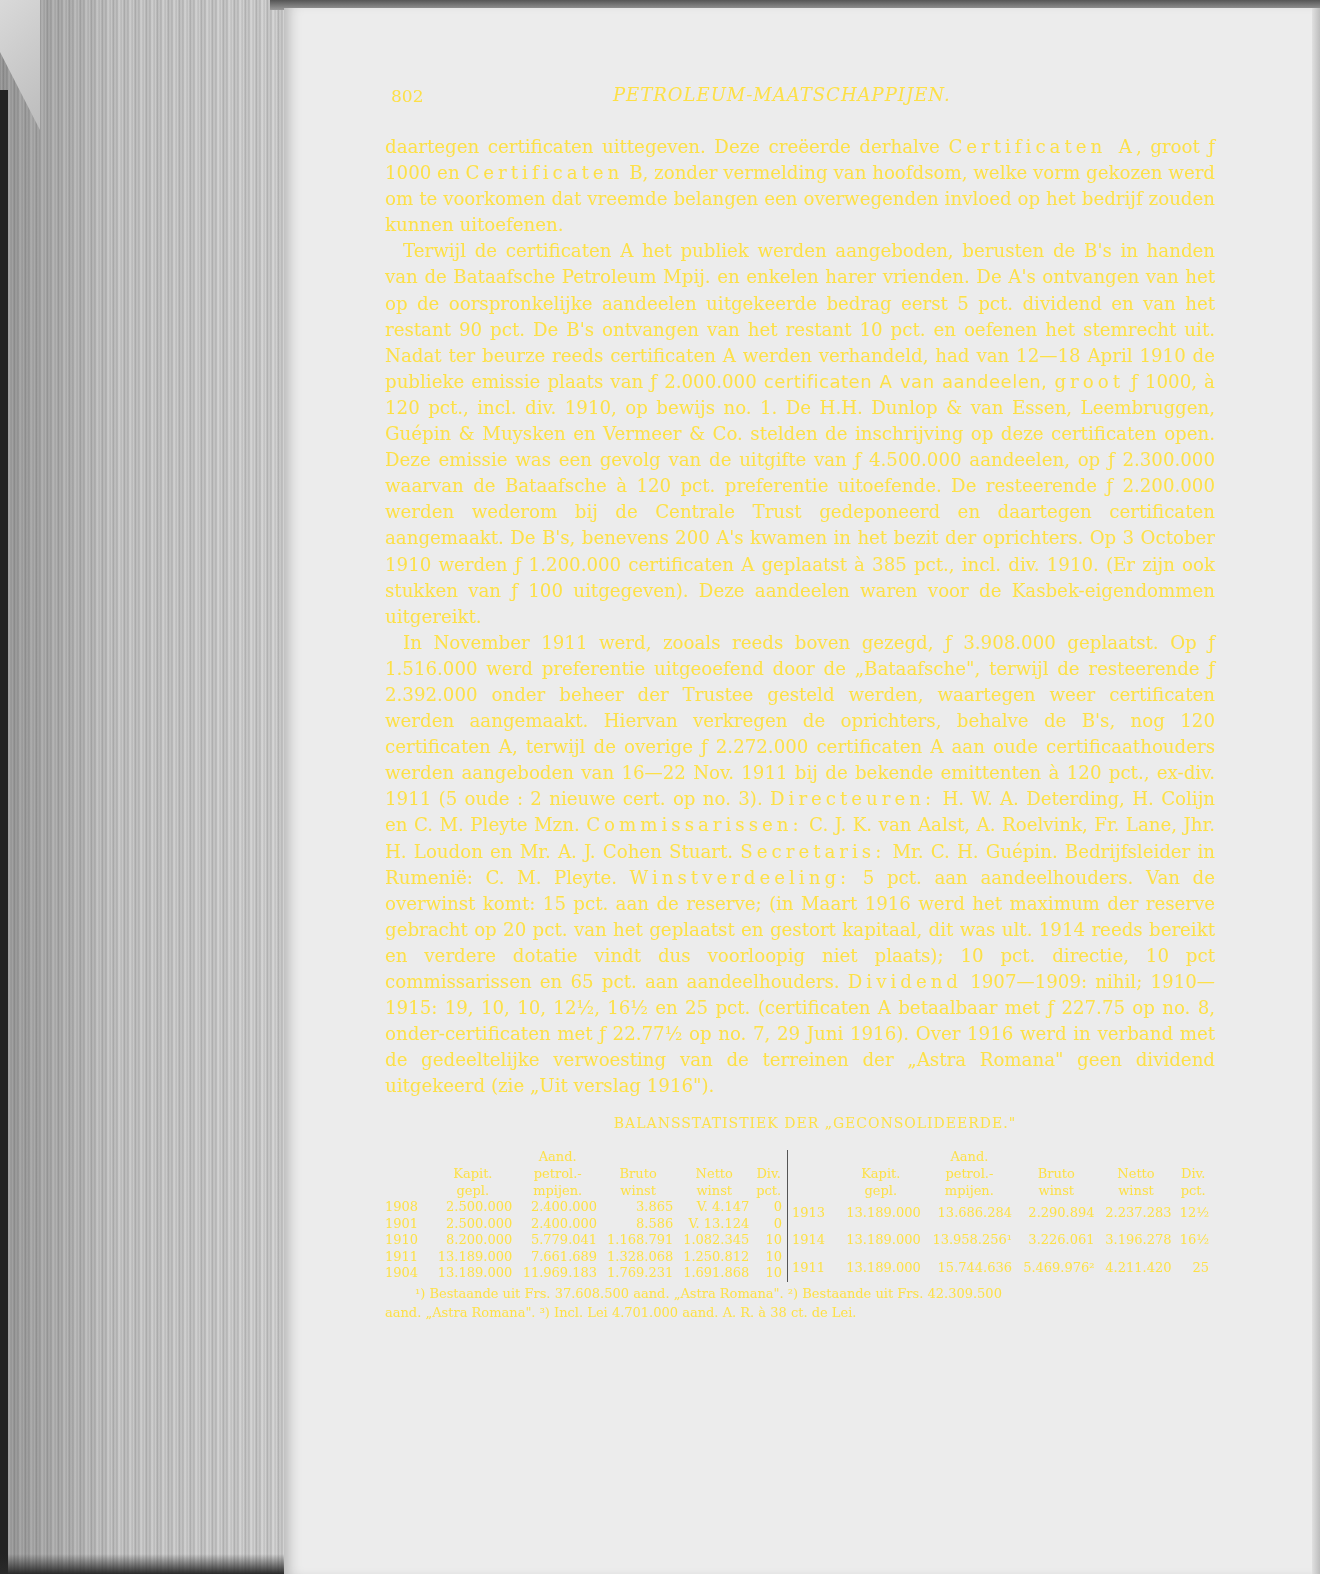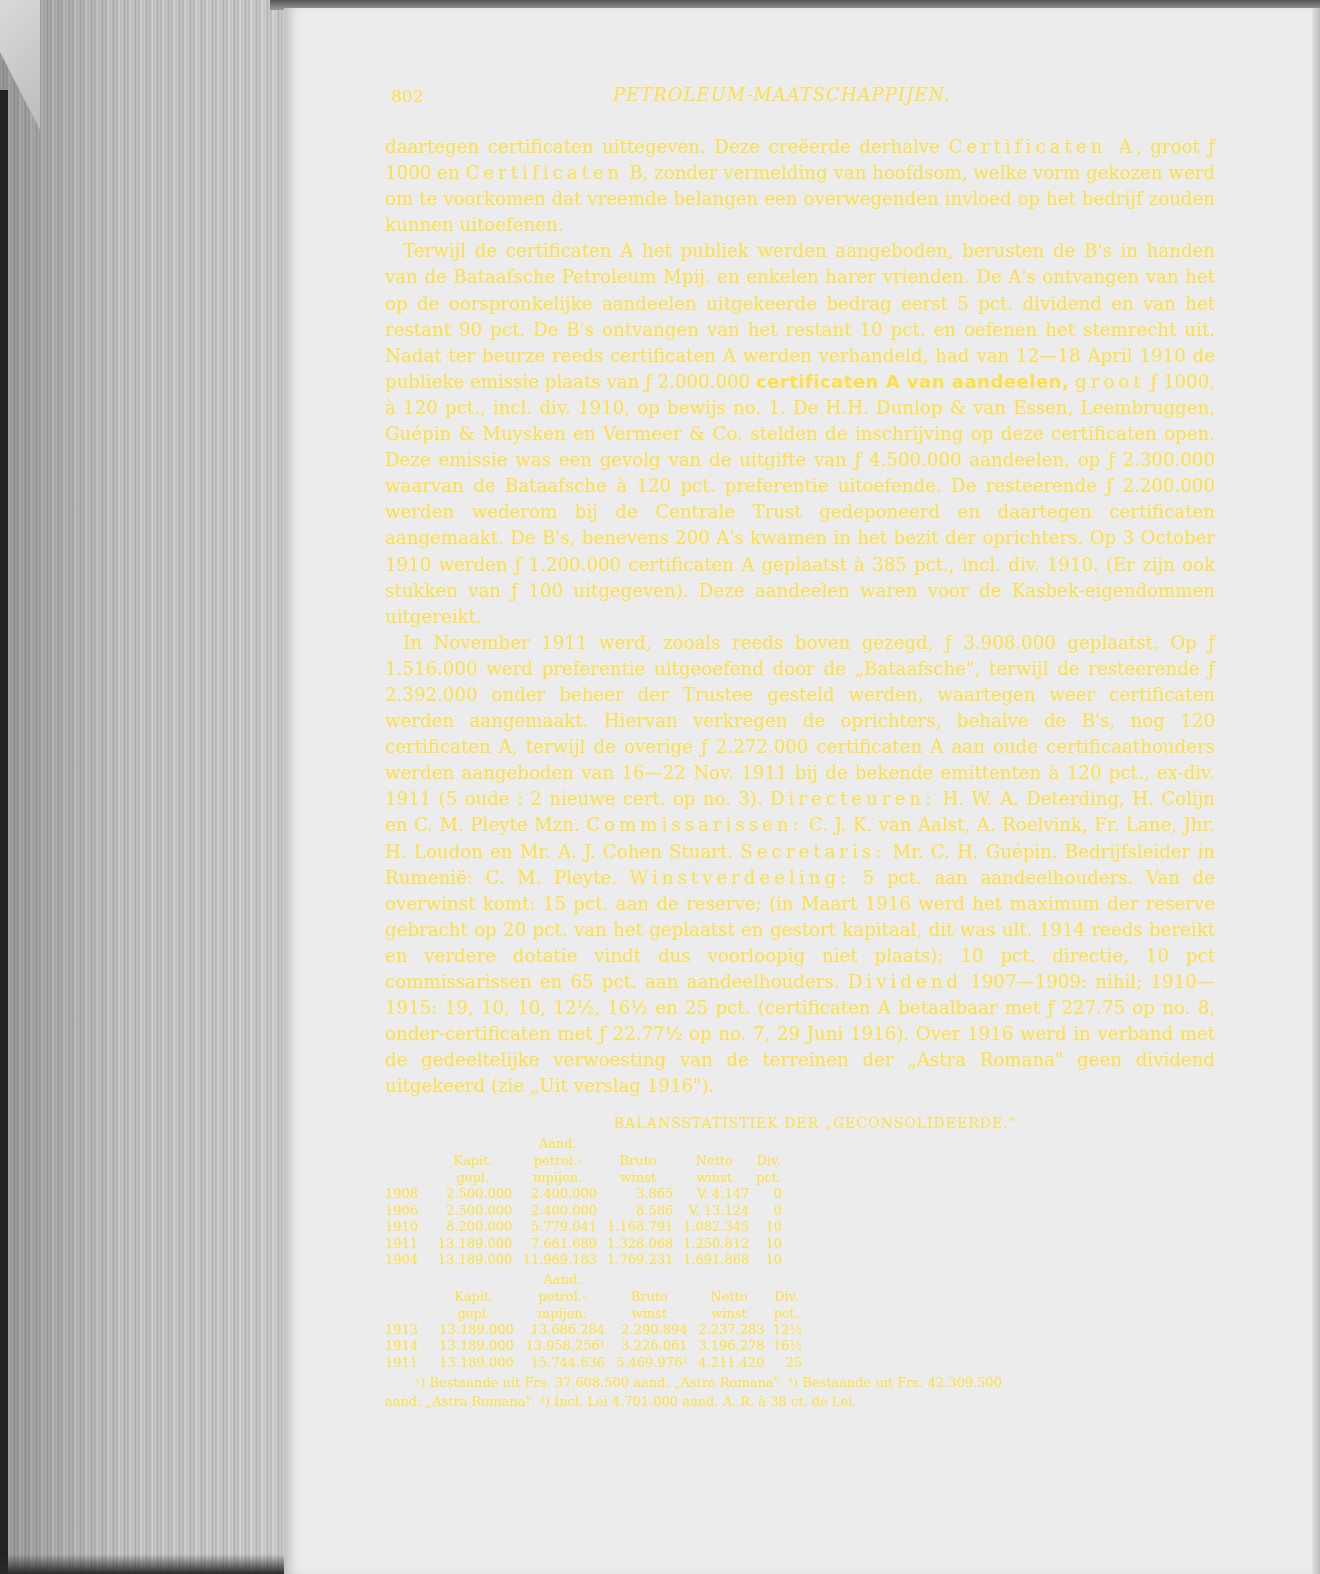--- a/index.html
+++ b/index.html
@@ -54,29 +54,29 @@
       position: absolute; left: 212px; top: 2px;
       font-style: italic; letter-spacing: 1px; font-size: 18px; margin-left: 16px;
     }
     .body-text {
       font-size: 18.2px; line-height: 26.1px; text-align: justify;
     }
     .body-text p { margin: 0; }
     .body-text p.indent { text-indent: 18px; }
     .spaced { letter-spacing: 4px; }
     .bold-sans {
-      font-family: "DejaVu Sans", "Liberation Sans", sans-serif; font-weight: bold;
+      font-family: "DejaVu Sans", "Liberation Sans", sans-serif; font-weight: normal;
       font-size: 18px; letter-spacing: 0.5px;
     }
     .table-title {
       text-align: center; font-size: 14px; letter-spacing: 1px;
       margin-top: 16px; margin-left: 0; padding-left: 30px;
     }
     .tables {
-      position: relative; display: flex; font-size: 13px; line-height: 17px; margin-top: 4px; flex-direction: column;
+      position: relative; display: flex; font-size: 13px; line-height: 17px; margin-top: 17px;
     }
     .bal-table { border-collapse: collapse; }
     .bal-table td, .bal-table th { padding: 0 3px; white-space: nowrap; font-weight: normal; }
     .bal-table th { text-align: center; line-height: 17px; }
     .bal-table td { text-align: right; line-height: 16.5px; }
     .bal-table td.year { text-align: left; padding-left: 0; padding-right: 10px; }
     .left-table { width: 400px; }
     .divider { width: 1px; background: #555; margin: 2px 4px 0 2px; }
     .right-table { width: 420px; }
     .footnotes { font-size: 13px; line-height: 19px; margin-top: 2px; }
@@ -139,21 +139,21 @@
       <tbody id="left-body">
           <tr>
             <td class="year">1908</td>
             <td>2.500.000</td>
             <td>2.400.000</td>
             <td>3.865</td>
             <td>V. 4.147</td>
             <td>0</td>
           </tr>
           <tr>
-            <td class="year">1906</td>
+            <td class="year">1901</td>
             <td>2.500.000</td>
             <td>2.400.000</td>
             <td>8.586</td>
             <td>V. 13.124</td>
             <td>0</td>
           </tr>
           <tr>
             <td class="year">1910</td>
             <td>8.200.000</td>
             <td>5.779.041</td>

